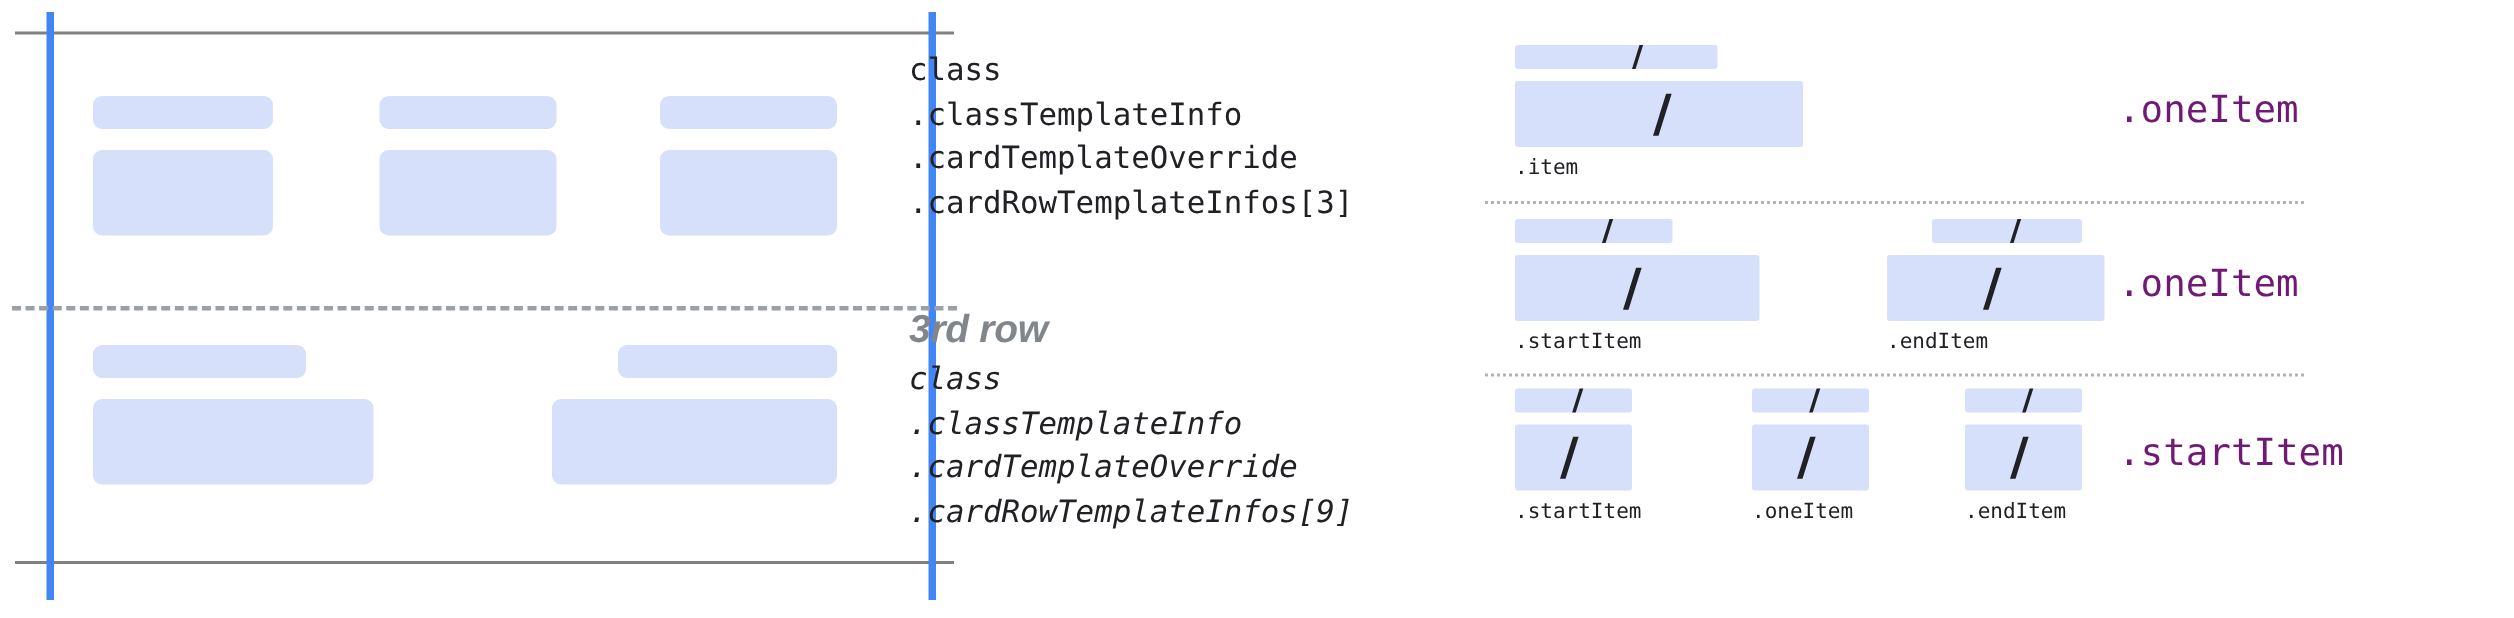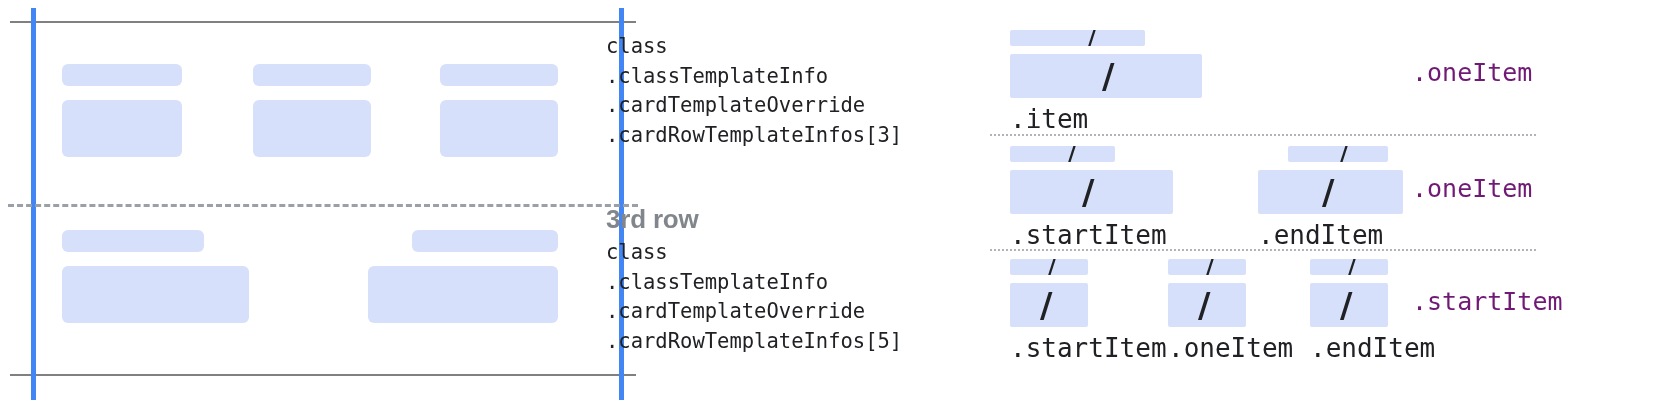--- a/index.html
+++ b/index.html
@@ -72,21 +72,21 @@
     white-space: nowrap;
   }
   .code-line {
     font-family: "DejaVu Sans Mono", "Liberation Mono", monospace;
     font-size: 20.5px;
     line-height: 29.5px;
     color: #202124;
     white-space: pre;
   }
   #block-2nd { top: 32px; }
-  #block-3rd { top: 204px; }
+  #block-3rd { top: 204px; font-style: italic; }
 
   
   #right-panel {
     position: absolute;
     left: 990px; top: 0;
     width: 686px; height: 412px;
   }
   .dotted-sep {
     position: absolute;
     left: 0;
@@ -116,21 +116,21 @@
     font-size: 22px;
     top: -3px;
   }
   .slot-big .slash {
     font-size: 34px;
     top: 5px;
   }
   .slot-label {
     position: absolute;
     font-family: "DejaVu Sans Mono", "Liberation Mono", monospace;
-    font-size: 26px;
+    font-size: 14px;
     color: #202124;
     white-space: pre;
     top: 74px;
     left: 0;
   }
   .variant-label {
     position: absolute;
     font-family: "DejaVu Sans Mono", "Liberation Mono", monospace;
     font-size: 25px;
     color: #701a75;
@@ -177,21 +177,21 @@
   <div class="code-line">.classTemplateInfo</div>
   <div class="code-line">.cardTemplateOverride</div>
   <div class="code-line">.cardRowTemplateInfos[3]</div>
 </div>
 
 <div class="text-block" id="block-3rd">
   <div class="block-title">3rd row</div>
   <div class="code-line">class</div>
   <div class="code-line">.classTemplateInfo</div>
   <div class="code-line">.cardTemplateOverride</div>
-  <div class="code-line">.cardRowTemplateInfos[5]</div>
+  <div class="code-line">.cardRowTemplateInfos[9]</div>
 </div>
 
 <div id="right-panel">
 
   <div class="variant" style="top:30px;">
     <div class="slot" style="left:20px; top:0; width:135px;">
       <div class="slot-small" style="width:135px;">
         <span class="slash" style="left:78px;">/</span>
       </div>
       <div class="slot-big" style="width:192px;">

